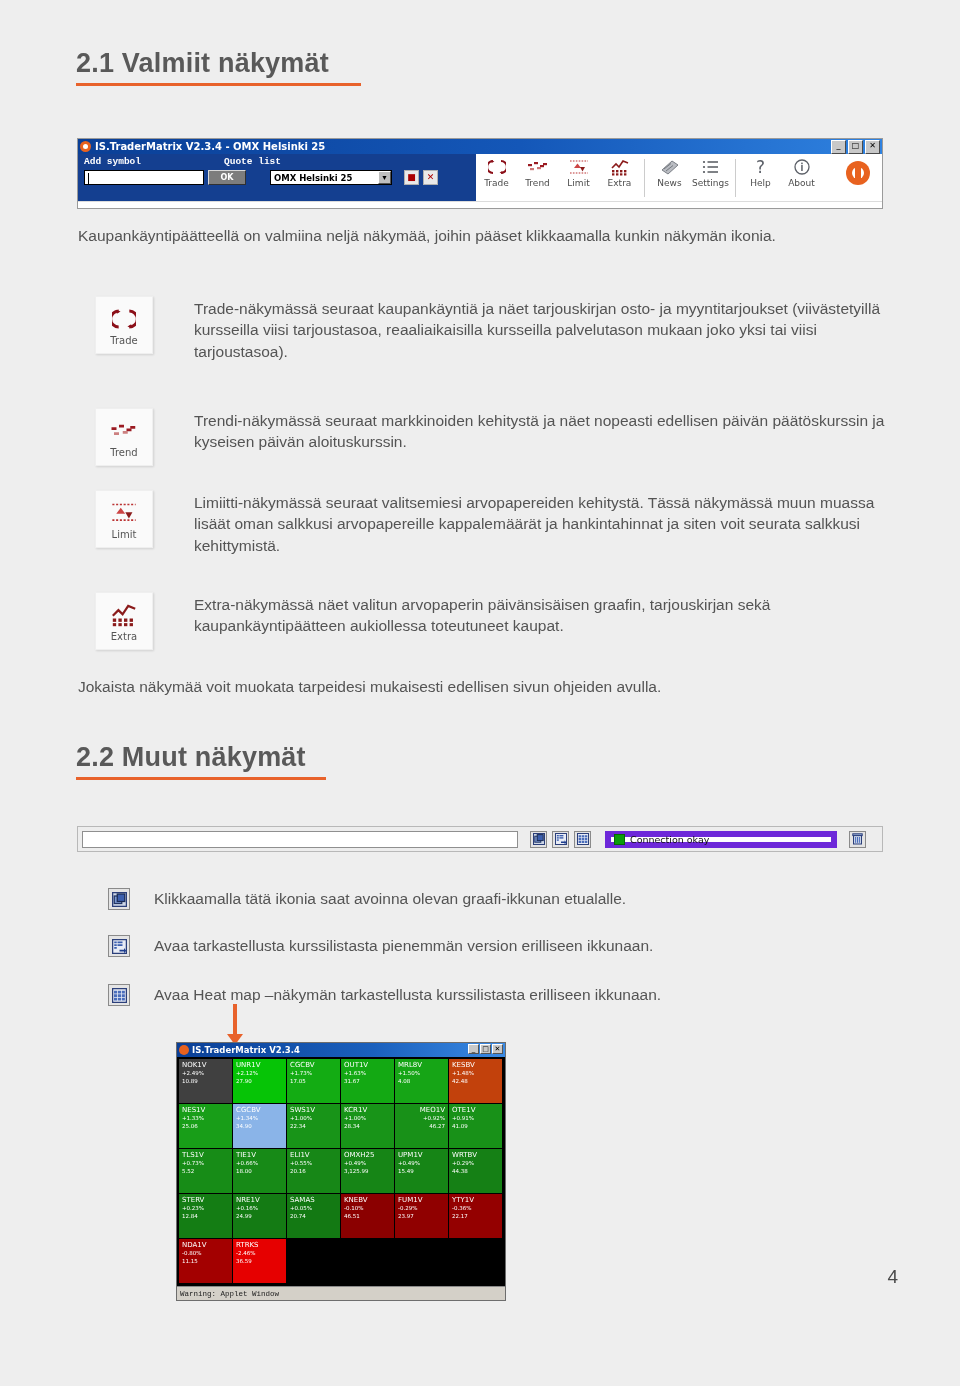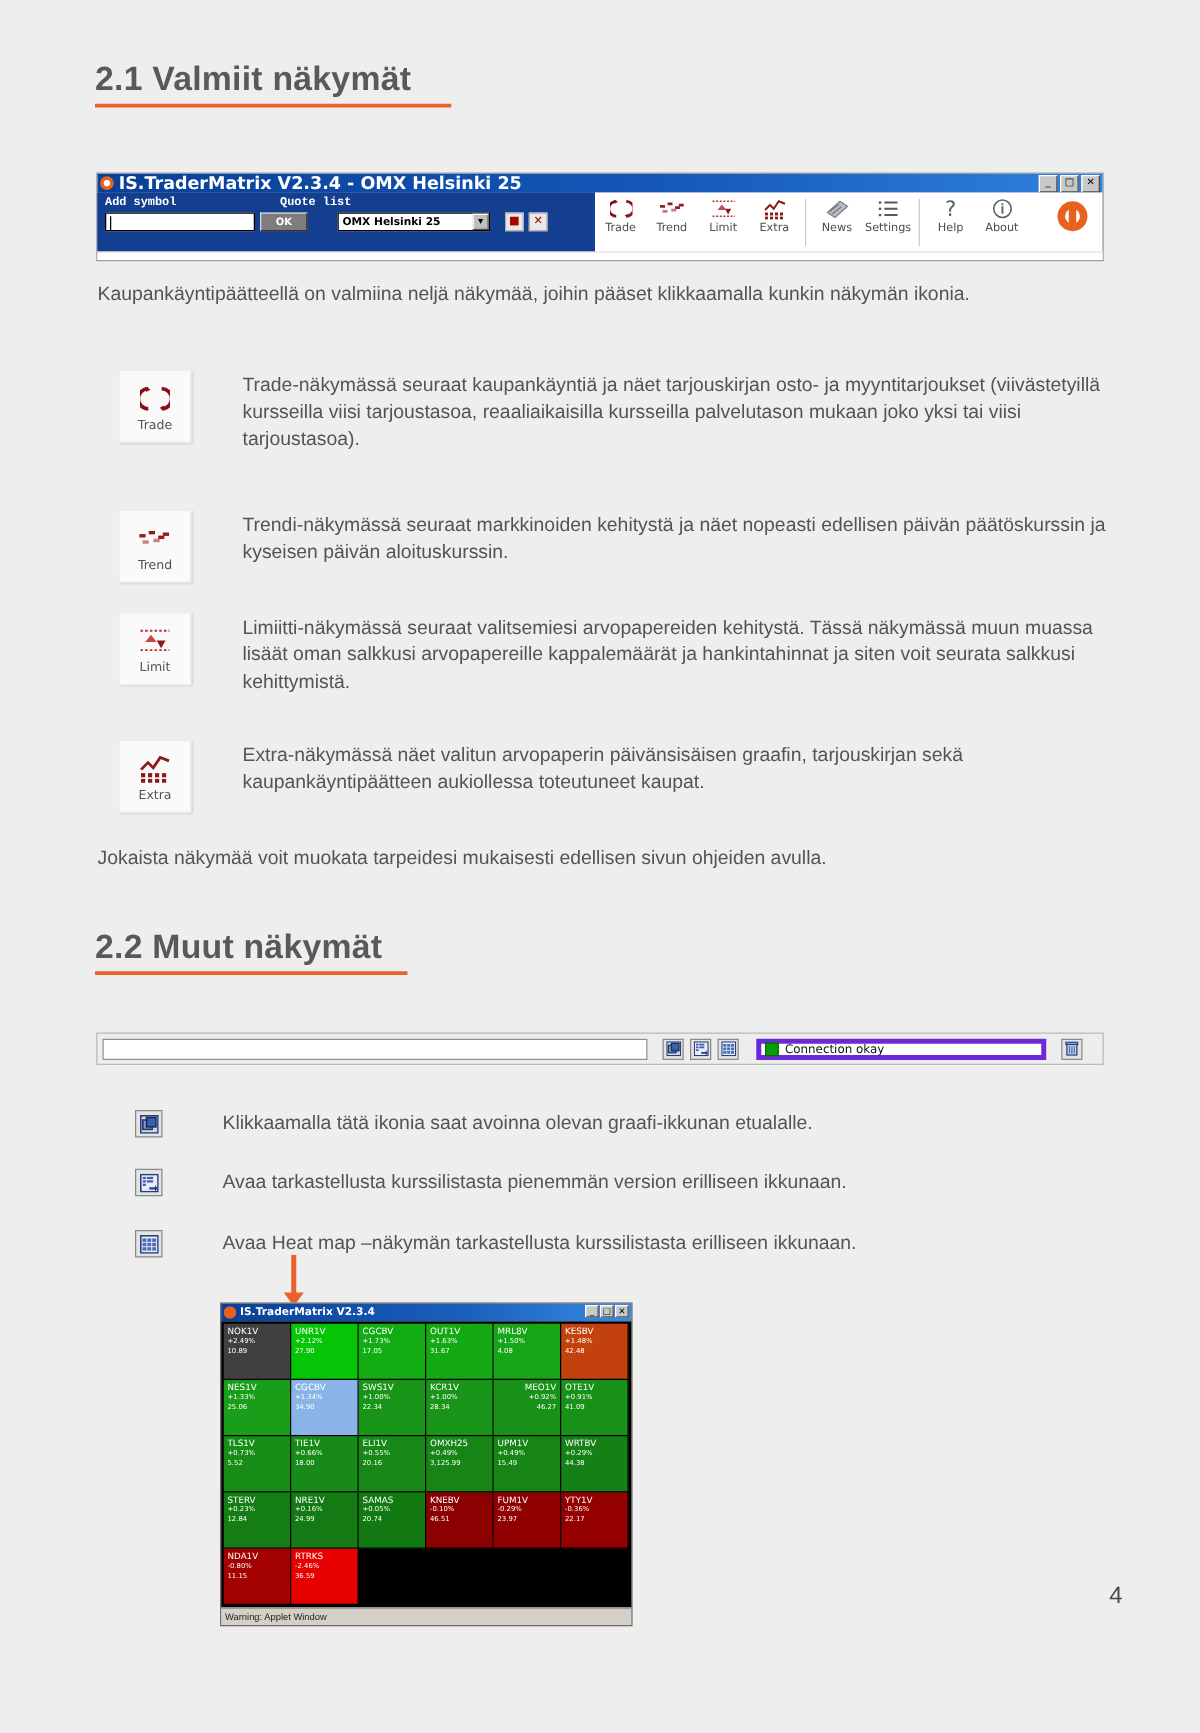--- a/index.html
+++ b/index.html
@@ -69,21 +69,21 @@
   .tb-title-logo::after {
     content: "";
     position: absolute;
     left: 3px; top: 3px;
     width: 5px; height: 5px;
     background: #fff;
     border-radius: 50%;
   }
   .tb-title-text {
     color: #ffffff;
-    font-size: 14px;
+    font-size: 10px;
     font-weight: bold;
     font-family: "DejaVu Sans", sans-serif;
     white-space: nowrap;
   }
   .tb-winbtns {
     position: absolute;
     right: 2px; top: 1px;
     display: flex;
     gap: 2px;
   }
@@ -347,21 +347,21 @@
     height: 17px;
     background: #ffffff;
     border: 1px solid #8f8f8f;
     box-sizing: border-box;
   }
   .sb-field.left { width: 436px; }
   .sb-conn {
     width: 232px;
     height: 17px;
     background: #ffffff;
-    border: 4px solid #6d28d9;
+    border: 6px solid #6d28d9;
     box-sizing: border-box;
     display: flex;
     align-items: center;
     padding-left: 3px;
     gap: 5px;
     margin-left: 9px;
   }
   .sb-conn .led {
     width: 9px; height: 9px;
     background: #0b9c0b;
@@ -396,21 +396,21 @@
   }
   .legend .lg-ico {
     width: 22px; height: 22px;
     background: #e4e4e4;
     border: 1px solid #8a8a8a;
     box-sizing: border-box;
     flex: none;
     display:flex; align-items:center; justify-content:center;
   }
   .legend .lg-txt {
-    margin-left: 48px;
+    margin-left: 24px;
     font-size: 15.5px;
     color: #545454;
     white-space: nowrap;
   }
   #lg1 { top: 888px; }
   #lg2 { top: 935px; }
   #lg3 { top: 984px; }
 
   
   .arrow-down {
@@ -518,21 +518,21 @@
     height: 13px;
     background: #d4d0c8;
     border-top: 1px solid #8a8a8a;
     display: flex;
     align-items: center;
     padding-left: 3px;
   }
   .hm-status span {
     font-size: 7.5px;
     color: #222;
-    font-family: Liberation Sans, sans-serif;
+    font-family: Liberation Mono, monospace;
   }
 
   
   .page-num {
     position: absolute;
     right: 62px;
     top: 1266px;
     font-size: 19px;
     color: #4a4a4a;
   }

